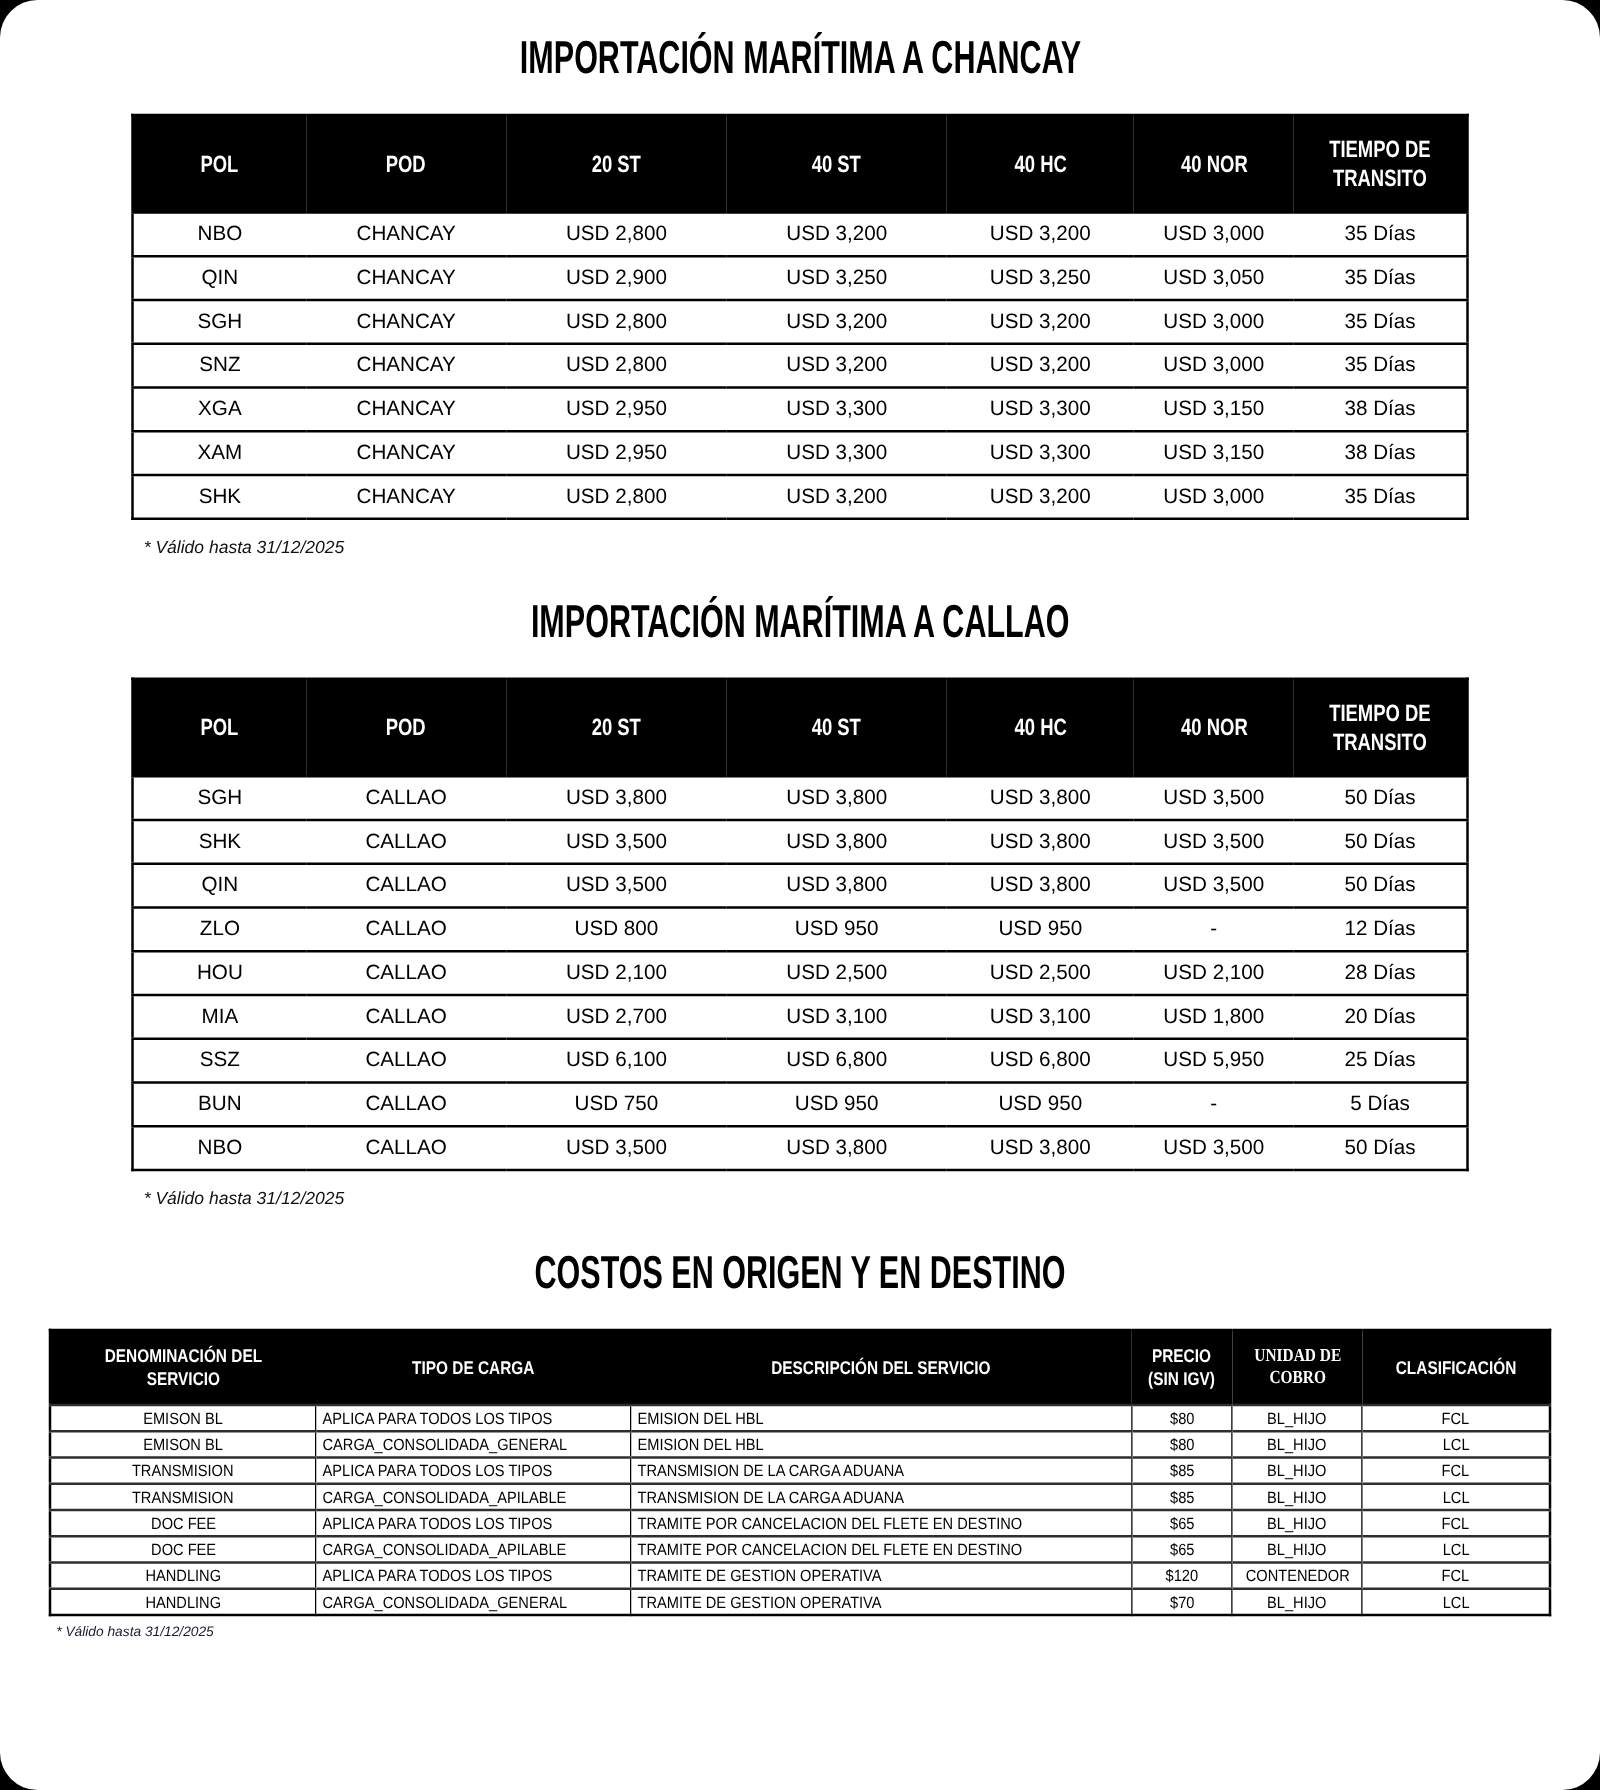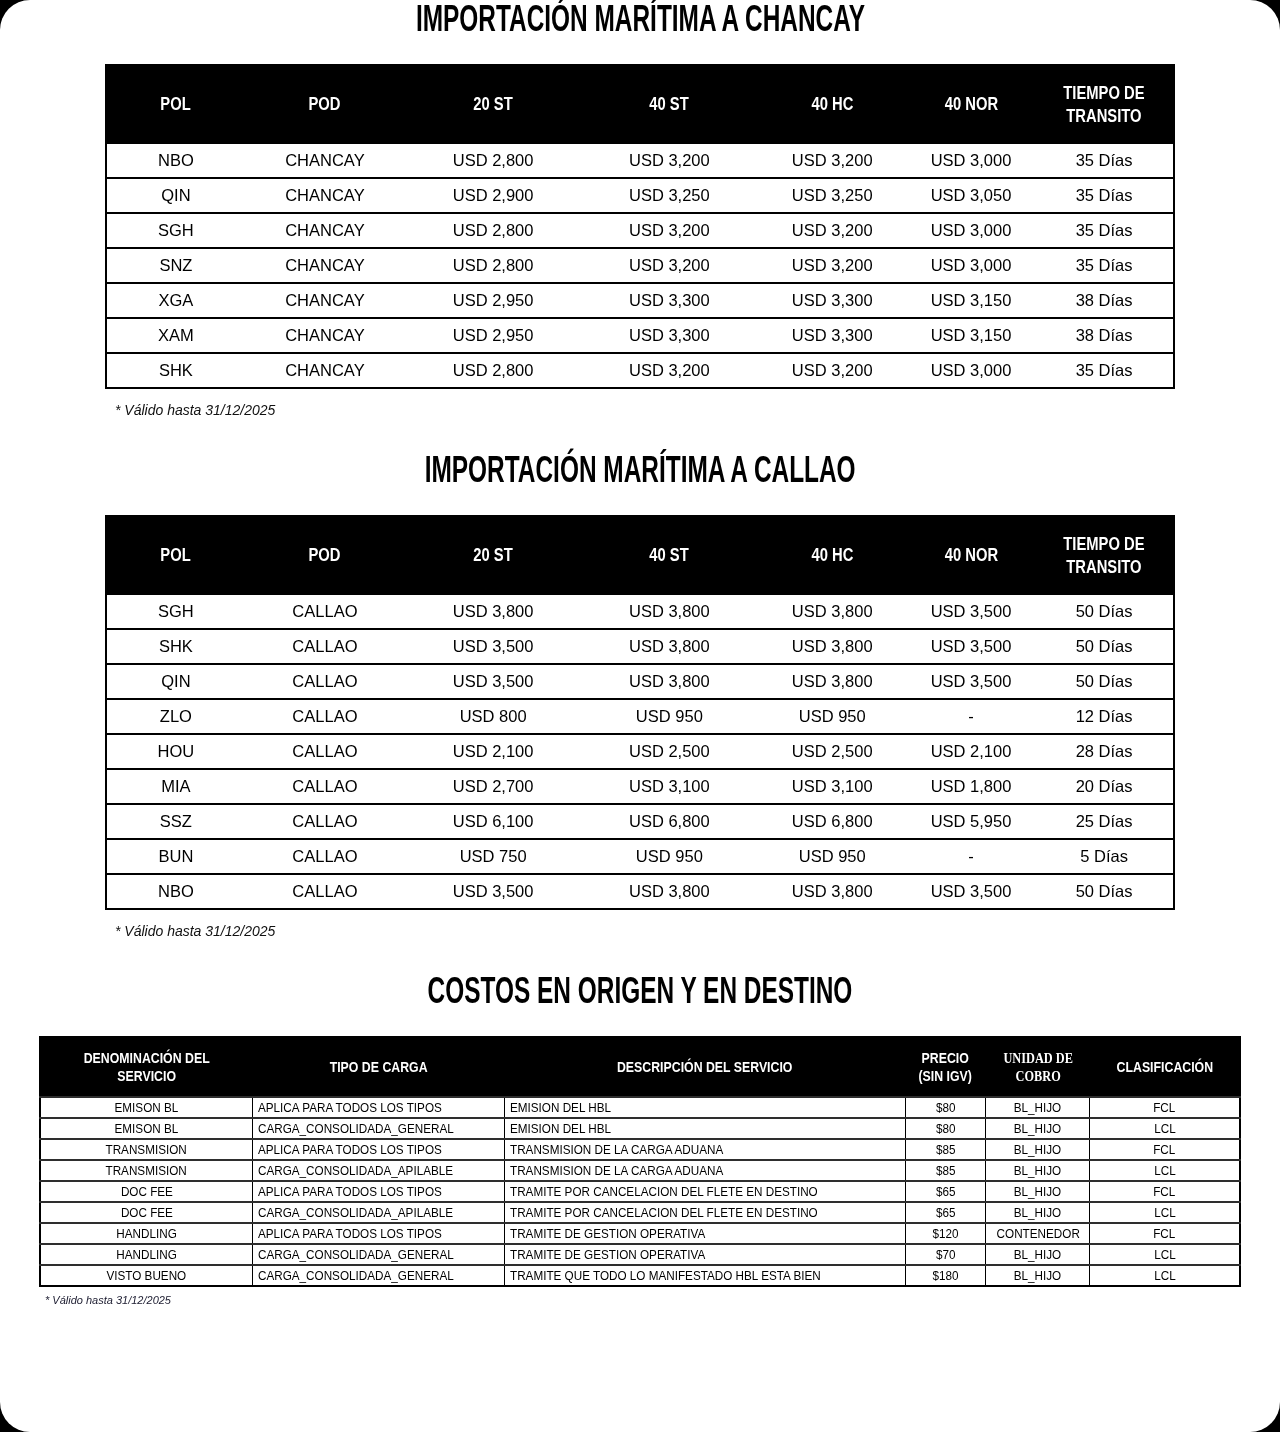--- a/index.html
+++ b/index.html
@@ -24,21 +24,21 @@
   }
   .section-title .cnd {
     display: inline-block;
     font-size: 33px;
     font-weight: 800;
     letter-spacing: 0px;
     transform: scale(0.74, 1.12);
     transform-origin: center center;
     white-space: nowrap;
   }
-  #title-1 { }
+  #title-1 { padding-top: 27px; }
   #title-2 { margin-top: 33px; }
   #title-3 { margin-top: 33px; }
 
   
   table.rates {
     width: 1070px;
     margin: 26px auto 0 auto;
     border-collapse: collapse;
     table-layout: fixed;
     border: 2px solid #000;
@@ -413,26 +413,18 @@
             <td><span class="cnd">FCL</span></td>
           </tr>
           <tr>
             <td><span class="cnd">HANDLING</span></td>
             <td><span class="cnd">CARGA_CONSOLIDADA_GENERAL</span></td>
             <td><span class="cnd">TRAMITE DE GESTION OPERATIVA</span></td>
             <td><span class="cnd">$70</span></td>
             <td><span class="cnd">BL_HIJO</span></td>
             <td><span class="cnd">LCL</span></td>
           </tr>
-          <tr>
-            <td><span class="cnd">VISTO BUENO</span></td>
-            <td><span class="cnd">CARGA_CONSOLIDADA_GENERAL</span></td>
-            <td><span class="cnd">TRAMITE QUE TODO LO MANIFESTADO HBL ESTA BIEN</span></td>
-            <td><span class="cnd">$180</span></td>
-            <td><span class="cnd">BL_HIJO</span></td>
-            <td><span class="cnd">LCL</span></td>
-          </tr>
         </tbody>
       </table>
     <p class="footnote" id="footnote-3">* Válido hasta 31/12/2025</p>
   </section>
 
 </div>
 
 </body></html>

